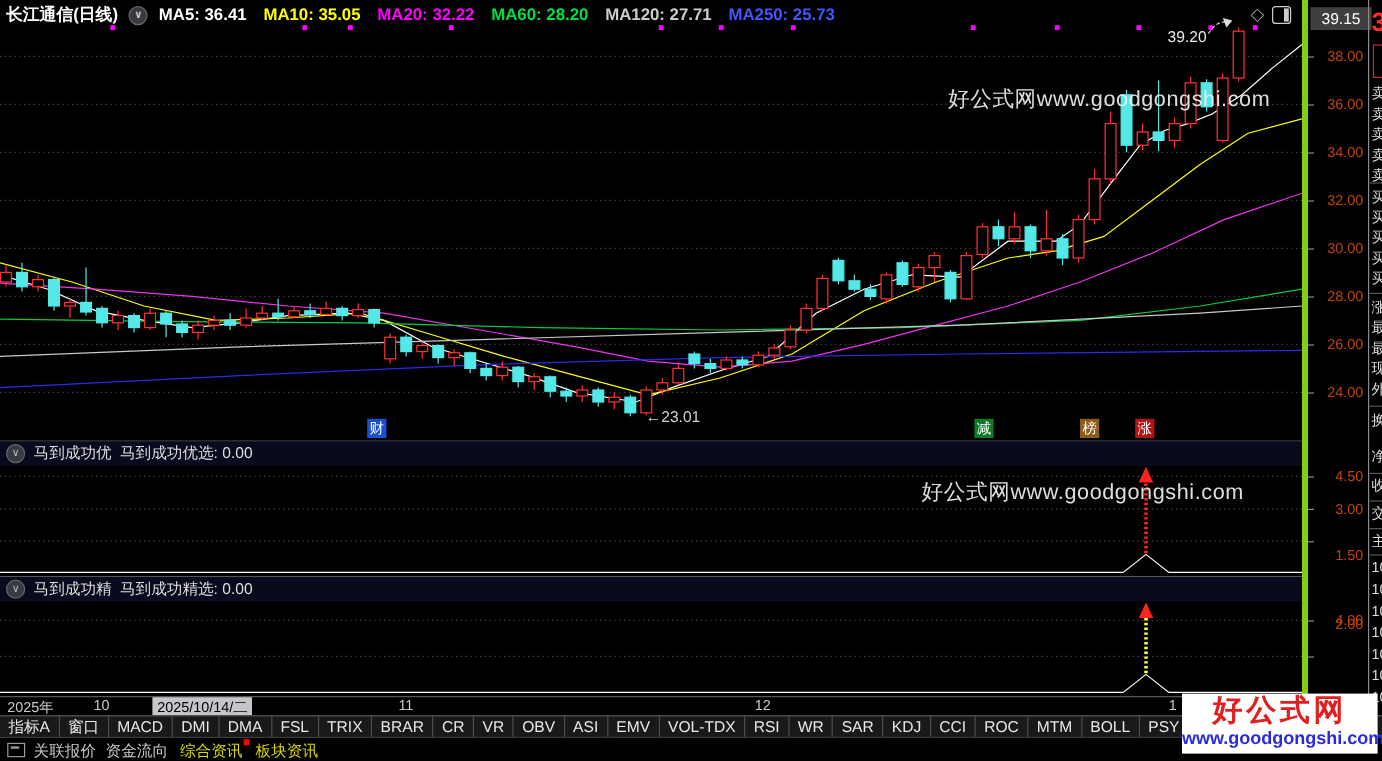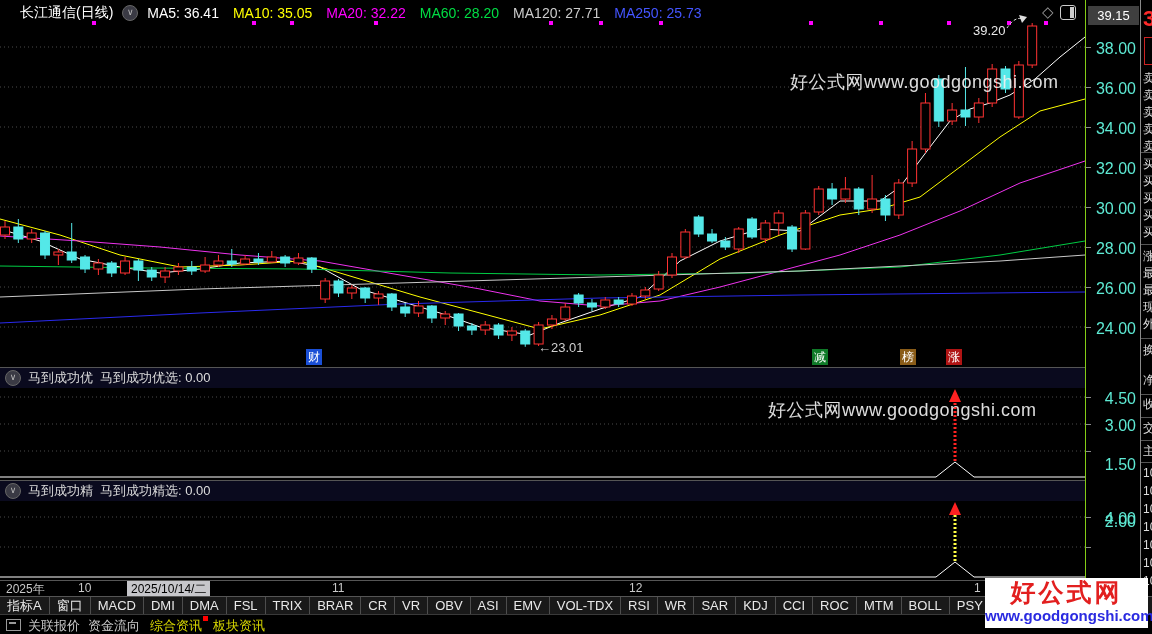--- a/index.html
+++ b/index.html
@@ -1,19 +1,19 @@
 <!DOCTYPE html>
 <html><head>
 <meta charset="utf-8">
 <style>
   html,body{margin:0;padding:0;background:#000;width:1152px;height:634px;overflow:hidden;
     font-family:"Liberation Sans","DejaVu Sans",sans-serif;}
   #app{position:relative;width:1152px;height:634px;background:#000;}
   
-  #topbar{position:absolute;left:0;top:0;width:1085px;height:26px;z-index:6;display:flex;align-items:center;gap:9px;padding-left:20px;box-sizing:border-box;}
+  #topbar{position:absolute;left:0;top:0;width:1085px;height:26px;z-index:6;display:flex;align-items:center;gap:9px;padding-left:5px;box-sizing:border-box;font-weight:bold;}
   #topbar .title{color:#fff;font-size:14px;}
   .chev-circle{width:14px;height:14px;border-radius:50%;background:#3a3a44;border:1px solid #666;color:#bbb;
     font-size:9px;line-height:13px;text-align:center;display:inline-block;flex:0 0 auto;}
   .ma-item{font-size:14px;white-space:nowrap;}
   #tr-icons{position:absolute;left:1042px;top:3px;z-index:7;display:flex;gap:6px;align-items:center;}
   #diamond-ic{color:#999;font-size:15px;}
   #layout-ic{width:14px;height:13px;border:1px solid #ccc;border-radius:3px;position:relative;}
   #layout-ic::after{content:"";position:absolute;right:1px;top:1px;bottom:1px;width:4px;background:#ccc;}
   
   #main-svg{position:absolute;left:0;top:0;z-index:1;}
@@ -22,23 +22,23 @@
   
   .tagbox{position:absolute;width:16px;height:16px;color:#fff;font-size:12px;line-height:16px;text-align:center;z-index:5;}
   
   .pbar{position:absolute;left:0;width:1085px;height:20px;background:#0a0a1e;z-index:5;display:flex;align-items:center;gap:7px;padding-left:5px;box-sizing:border-box;}
   .pbar .pname,.pbar .pval{color:#ddd;font-size:13px;white-space:nowrap;}
   
   #dateaxis{position:absolute;left:0;top:581px;width:1085px;height:15px;z-index:5;}
   #dateaxis span{position:absolute;top:0;font-size:12px;color:#c9c9c9;white-space:nowrap;}
   #dateaxis span.hl{background:#c6c6ca;color:#000;padding:0 4px;}
   
-  #axiscol{position:absolute;left:1085px;top:0;width:55px;height:596px;border-left:1px solid #84cc16;z-index:4;box-sizing:border-box;}
+  #axiscol{position:absolute;left:1085px;top:0;width:55px;height:596px;border-left:5px solid #84cc16;z-index:4;box-sizing:border-box;}
   #curprice{position:absolute;left:2px;top:6px;width:51px;height:19px;background:#3f3f3f;color:#fff;font-size:13px;line-height:19px;text-align:center;}
-  .axlabel{position:absolute;right:4px;font-size:16px;color:#5eead4;white-space:nowrap;}
+  .axlabel{position:absolute;right:4px;font-size:12px;color:#c2410c;white-space:nowrap;}
   .axtick{position:absolute;left:0;width:5px;height:1px;background:#8a8a8a;}
   
   #quotecol{position:absolute;left:1140px;top:0;width:12px;height:596px;border-left:1px solid #8a8a8a;overflow:hidden;z-index:4;box-sizing:border-box;}
   #qprice{position:absolute;left:2px;top:6px;color:#ff2a2a;font-size:22px;font-weight:bold;white-space:nowrap;}
   #qbox{position:absolute;left:3px;top:37px;width:22px;height:26px;border:1px solid #cc2222;}
   .qrow{position:absolute;left:2px;font-size:12px;color:#ddd;white-space:nowrap;}
   .qdiv{position:absolute;left:0;width:12px;height:1px;background:#555;}
   
   #tabbar{position:absolute;left:0;top:596px;width:1152px;height:19px;background:#191919;border-top:1px solid #555;border-bottom:1px solid #3a3a3a;z-index:5;display:flex;align-items:stretch;box-sizing:border-box;}
   .tab{color:#e8e8e8;font-size:13px;line-height:17px;padding:0 7px;border-right:1px solid #4d4d4d;white-space:nowrap;}

